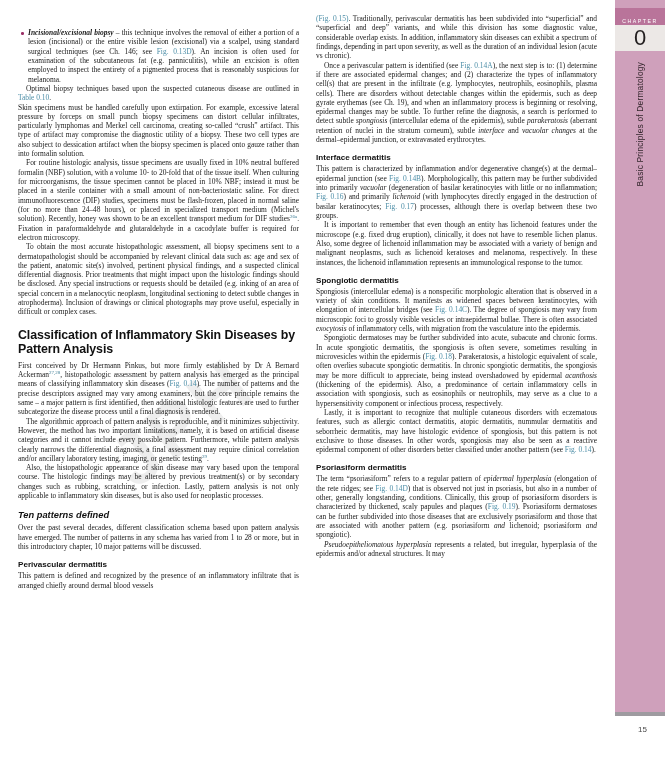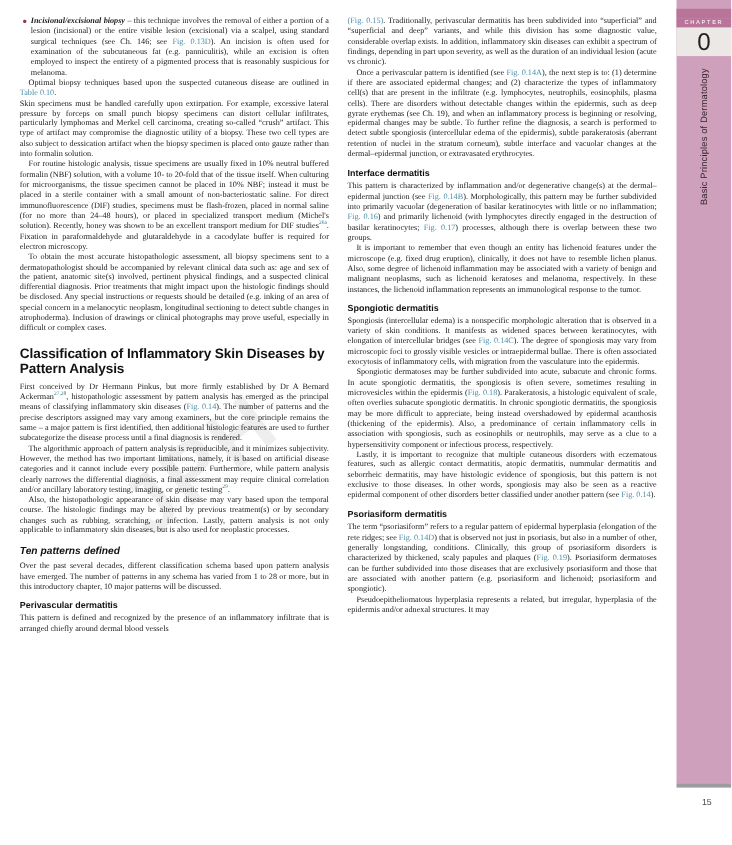--- a/index.html
+++ b/index.html
@@ -176,34 +176,35 @@
   ul.bullets {
     margin: 0;
     padding: 0 0 0 10px;
     list-style: none;
   }
   ul.bullets li {
     position: relative;
     font-size: 7.45px;
     line-height: 9.32px;
     text-align: justify;
+    margin-top: 14px;
   }
   ul.bullets li:before {
     content: "";
     position: absolute;
     left: -7px;
     top: 4px;
     width: 2.6px;
     height: 2.6px;
     border-radius: 50%;
     background: #9b2f66;
   }
 
   .bi { font-weight: bold; font-style: italic; }
-  .it { }
+  .it { font-style: italic; }
   .xref { color: #4e8fa8; }
   sup { font-size: 5px; vertical-align: super; line-height: 0; color: #3d7d95; }
 </style>
 </head>
 <body>
 
 <div id="page">
 
   <div class="watermark">JPH</div>
 

